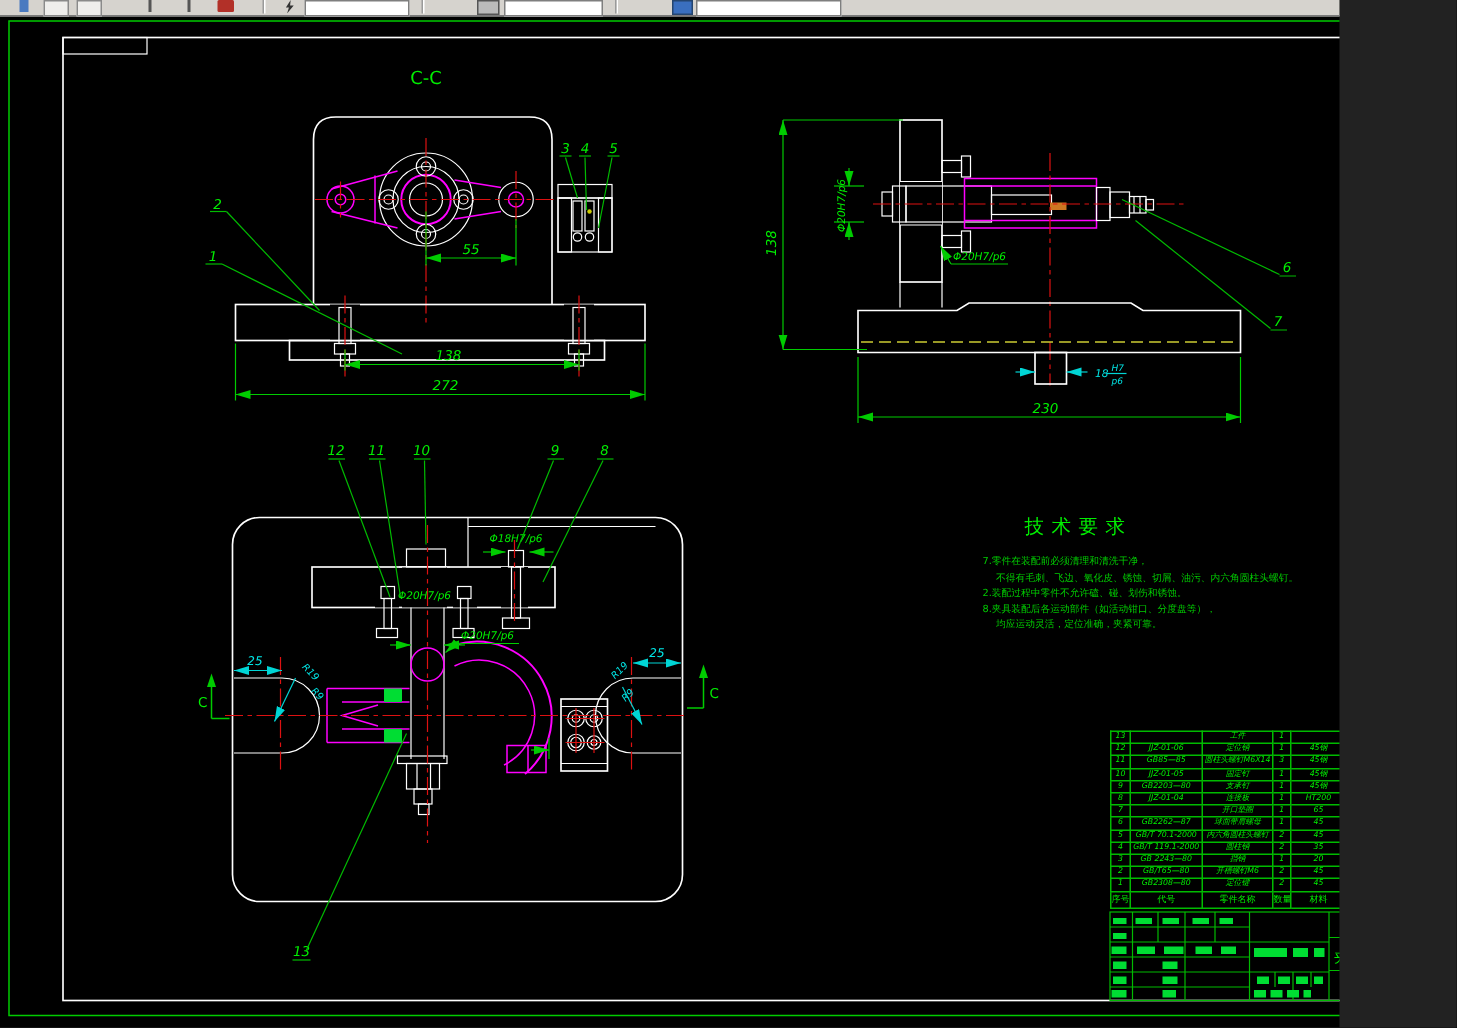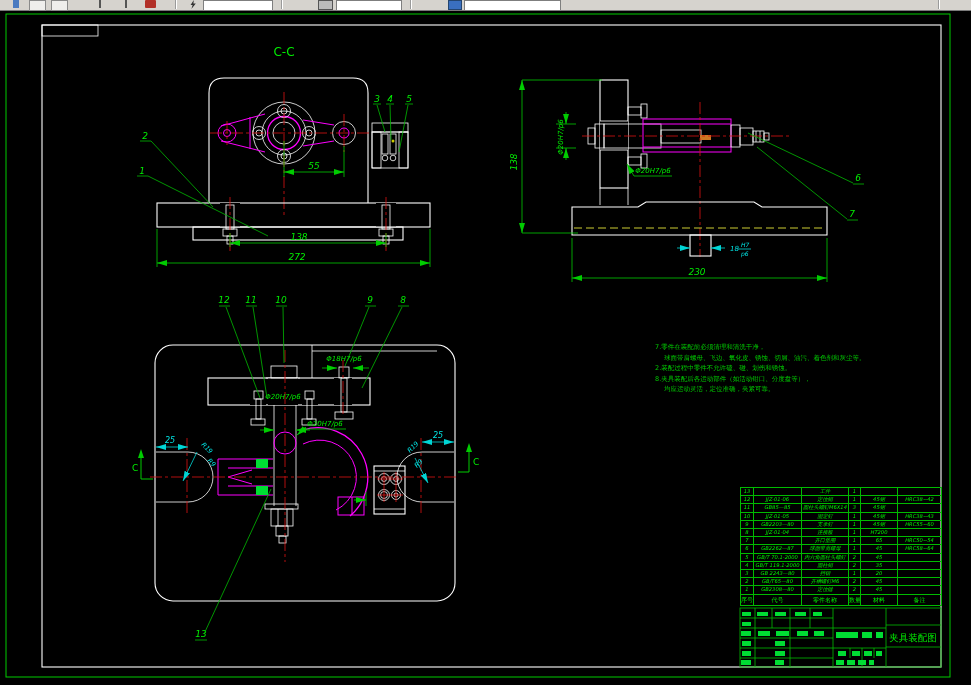--- a/index.html
+++ b/index.html
@@ -1,16 +1,16 @@
 <!DOCTYPE html>
 <html><head>
 <meta charset="utf-8">
 <style>
   html,body{margin:0;padding:0;background:#222;}
-  #stage{position:relative;width:971px;height:685px;background:#000;overflow:hidden;
+  #stage{position:relative;width:893px;height:685px;background:#000;overflow:hidden;
          font-family:"DejaVu Sans",sans-serif;}
   
   .toolbar{position:absolute;left:0;top:0;width:971px;height:10px;background:#d6d3ce;
            border-bottom:1px solid #7a7a7a;z-index:5;}
   .toolbar .frag{position:absolute;top:0;}
   .tb-box{width:15px;height:9px;background:#efeeec;border:1px solid #8a8a8a;}
   .tb-mark{width:2px;height:8px;background:#555;}
   .tb-sep{width:0;height:9px;border-left:1px solid #9a9a9a;border-right:1px solid #fff;}
   .tb-combo{height:9px;background:#fff;border:1px solid #7f7f7f;}
   .tb-red{width:11px;height:8px;background:#b23028;border-radius:1px;}
@@ -456,22 +456,23 @@
           <rect class="blob" x="876" y="651" width="6" height="5"></rect>
         <rect class="blob" x="836" y="660" width="8" height="5"></rect>
           <rect class="blob" x="847" y="660" width="8" height="5"></rect>
         <rect class="blob" x="858" y="660" width="8" height="5"></rect>
           <rect class="blob" x="869" y="660" width="5" height="5"></rect>
       </g>
     </g>
   </svg>
 
   <div class="tech">
+    <div class="tech-title">技术要求</div>
     <div class="tech-line">7.零件在装配前必须清理和清洗干净，</div>
-    <div class="tech-line ind">球面带肩螺母、飞边、氧化皮、锈蚀、切屑、油污、着色剂和灰尘等。</div>
+    <div class="tech-line ind">不得有毛刺、飞边、氧化皮、锈蚀、切屑、油污、内六角圆柱头螺钉。</div>
     <div class="tech-line">2.装配过程中零件不允许磕、碰、划伤和锈蚀。</div>
     <div class="tech-line">8.夹具装配后各运动部件（如活动钳口、分度盘等），</div>
     <div class="tech-line ind">均应运动灵活，定位准确，夹紧可靠。</div>
   </div>
 
   <div class="bom">
     <table>
       <colgroup>
         <col style="width:13px">
           <col style="width:48px">

